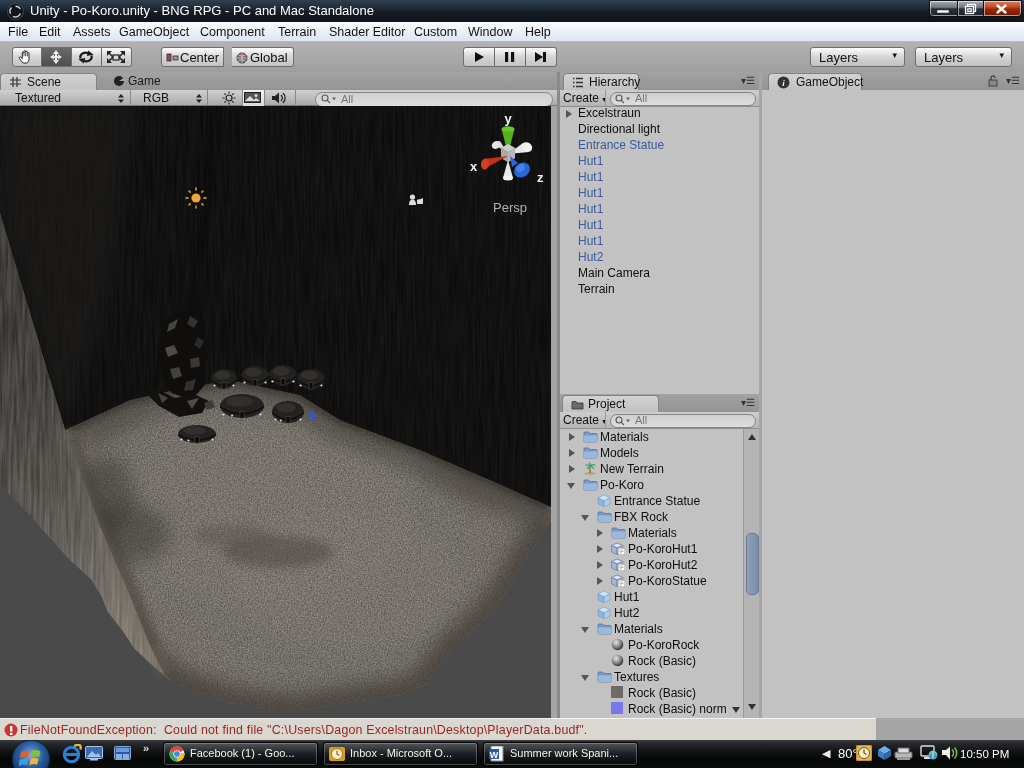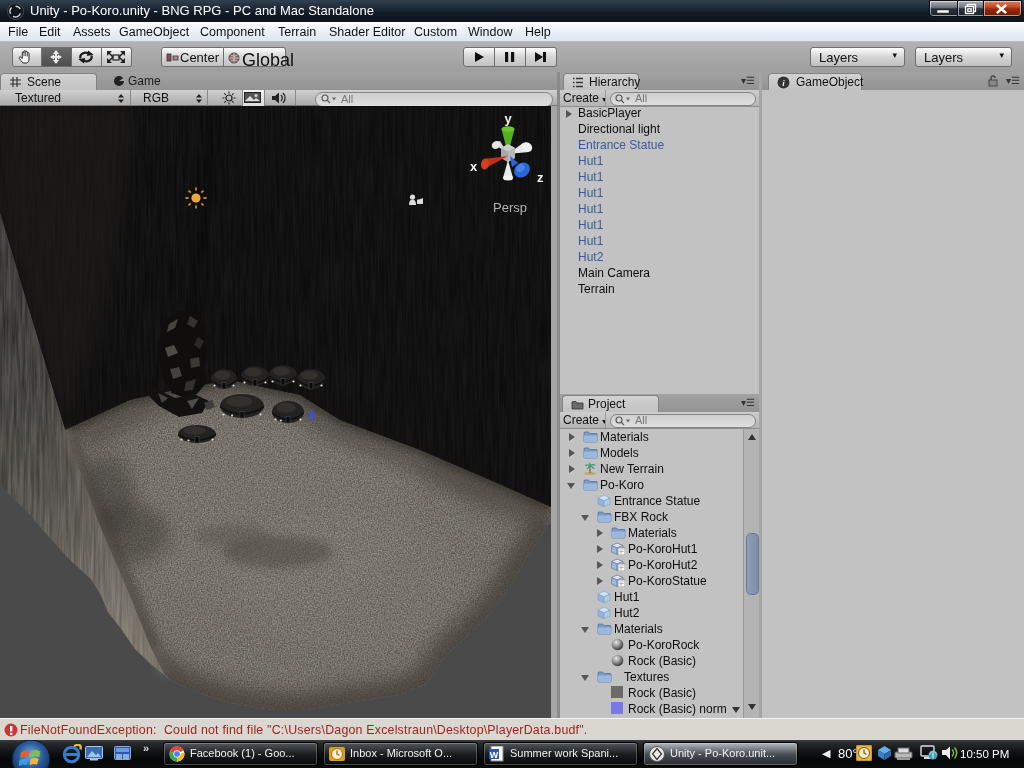--- a/index.html
+++ b/index.html
@@ -24,21 +24,21 @@
 .tab{position:absolute;top:1px;height:17px;background:linear-gradient(#d2d2d2,#c2c2c2);border:1px solid #828282;border-bottom:none;border-radius:4px 4px 0 0;font-size:12px;color:#111;box-sizing:border-box;}
 .panelbody{position:absolute;background:#c2c2c2;}
 .crrow{position:absolute;height:17px;background:linear-gradient(#cdcdcd,#b4b4b4);border-bottom:1px solid #8e8e8e;box-sizing:border-box;}
 .createbtn{position:absolute;left:3px;top:1px;font-size:12px;color:#111;}
 .srch{position:absolute;top:2px;height:12px;border:1px solid #858585;border-radius:7px;background:linear-gradient(#cfcfcf,#dedede);font-size:11px;color:#666;}
 .row{position:absolute;height:16px;font-size:12px;color:#0e0e0e;white-space:nowrap;}
 .blue{color:#3a5a9b;}
 .arr{position:absolute;width:0;height:0;border-left:6px solid #5a5a5a;border-top:4px solid transparent;border-bottom:4px solid transparent;}
 .arrd{position:absolute;width:0;height:0;border-top:6px solid #5a5a5a;border-left:4px solid transparent;border-right:4px solid transparent;}
 
-#statusbar{position:absolute;left:0;top:718px;width:1024px;height:22px;background:#dad7d0;border-top:1px solid #f5f4f1;box-sizing:border-box;}
+#statusbar{position:absolute;left:0;top:718px;width:876px;height:22px;background:#dad7d0;border-top:1px solid #f5f4f1;box-sizing:border-box;}
 #statustext{position:absolute;left:20px;top:4px;font-size:12.4px;color:#9b2420;letter-spacing:0.2px;}
 
 #taskbar{position:absolute;left:0;top:740px;width:1024px;height:28px;background:linear-gradient(#3a3d40 0%,#26282b 12%,#101113 45%,#060708 70%,#0a0c0a 100%);}
 .taskbtn{position:absolute;top:2px;height:24px;border:1px solid #000;border-radius:3px;background:linear-gradient(rgba(130,140,150,.45),rgba(70,76,84,.25) 50%,rgba(20,22,25,.2));box-shadow:inset 0 0 0 1px rgba(255,255,255,.25);box-sizing:border-box;}
 .taskbtn .lbl{position:absolute;left:26px;top:4px;font-size:11px;color:#f2f2f2;white-space:nowrap;}
 </style></head>
 <body>
 
 <div id="titlebar">
  <svg class="abs" style="left:7px;top:3px" width="17" height="17" viewBox="0 0 17 17">
@@ -118,21 +118,21 @@
         </g>
       </svg>
  </div>
  <div class="tbtn" style="left:161px;width:63px;border-radius:3px 0 0 3px;font-size:13px;color:#111">
       <span style="position:absolute;left:18px;top:2px">Center</span>
       <svg width="14" height="12" style="position:absolute;left:4px;top:4px">
         <rect x="1" y="2" width="4" height="7" fill="#8a4a5a" stroke="#333" stroke-width="0.8"></rect>
         <rect x="7" y="4" width="5" height="4" fill="#b08a92" stroke="#333" stroke-width="0.8"></rect>
       </svg>
     </div>
- <div class="tbtn tseg" style="left:224px;width:62px;border-radius:0 3px 3px 0;font-size:18px;color:#111">
+ <div class="tbtn tseg" style="left:232px;width:62px;border-radius:0 3px 3px 0;font-size:13px;color:#111">
       <span style="position:absolute;left:18px;top:2px">Global</span>
       <svg width="13" height="13" style="position:absolute;left:4px;top:4px">
         <circle cx="6" cy="6" r="5" fill="#8a6a6a" stroke="#444"></circle>
         <path d="M1 6 H11 M6 1 V11 M2.5 3 A 6 6 0 0 0 9.5 3 M2.5 9 A 6 6 0 0 1 9.5 9" stroke="#ddd" stroke-width="0.7" fill="none"></path>
       </svg>
     </div>
  <div class="tbtn" style="left:463px;width:32px;border-radius:3px 0 0 3px"><svg width="30" height="18">
         <path d="M11 4 L20 9 L11 14 Z" fill="#111"></path>
       </svg></div>
  <div class="tbtn tseg" style="left:495px;width:31px"><svg width="29" height="18">
@@ -396,21 +396,21 @@
   <svg width="16" height="10" style="position:absolute;left:4px;top:1px">
         <circle cx="4" cy="4" r="3" fill="none" stroke="#555" stroke-width="1.1"></circle>
         <path d="M6.2 6.2 L9 9" stroke="#555" stroke-width="1.1"></path>
         <path d="M11 3.5 L15 3.5 L13 6.5 Z" fill="#666"></path>
       </svg>
   <span style="position:absolute;left:24px;top:-1px;color:#777">All</span>
  </div>
 </div>
 <div class="panelbody" id="hlist" style="left:560px;top:107px;width:199px;height:287px">
     <div class="arr" style="left:6px;top:3px;border-left-color:#555"></div>
-    <div class="row " style="left:18px;top:-1px">BasicPlayer</div>
+    <div class="row " style="left:18px;top:-1px">Excelstraun</div>
     <div class="row " style="left:18px;top:15px">Directional light</div>
     <div class="row blue" style="left:18px;top:31px">Entrance Statue</div>
     <div class="row blue" style="left:18px;top:47px">Hut1</div>
     <div class="row blue" style="left:18px;top:63px">Hut1</div>
     <div class="row blue" style="left:18px;top:79px">Hut1</div>
     <div class="row blue" style="left:18px;top:95px">Hut1</div>
     <div class="row blue" style="left:18px;top:111px">Hut1</div>
     <div class="row blue" style="left:18px;top:127px">Hut1</div>
     <div class="row blue" style="left:18px;top:143px">Hut2</div>
     <div class="row " style="left:18px;top:159px">Main Camera</div>
@@ -553,21 +553,21 @@
         </radialGradient>
       </defs>
       <circle cx="6.5" cy="6.5" r="5.8" fill="url(#bg51224)"></circle>
     </svg>
     <div class="row" style="left:68px;top:225px">Rock (Basic)</div>
     <div class="arrd" style="left:21px;top:246px;border-top-color:#555"></div>
     <svg width="15" height="13" style="position:absolute;left:37px;top:241px">
       <path d="M1 3 Q1 2 2 2 L5.5 2 L7 3.5 L13 3.5 Q14 3.5 14 4.5 L14 11 Q14 12 13 12 L2 12 Q1 12 1 11 Z" fill="#7a9ac8" stroke="#4a6a98" stroke-width="0.7"></path>
       <path d="M1 5.5 L14 5.5 L14 11 Q14 12 13 12 L2 12 Q1 12 1 11 Z" fill="#9ab8dd"></path>
     </svg>
-    <div class="row" style="left:64px;top:241px">Textures</div>
+    <div class="row" style="left:54px;top:241px">Textures</div>
     <div style="position:absolute;left:51px;top:257px;width:12px;height:12px;background:#6e6a66"></div>
     <div class="row" style="left:68px;top:257px">Rock (Basic)</div>
     <div style="position:absolute;left:51px;top:273px;width:12px;height:12px;background:#7878e8"></div>
     <div class="row" style="left:68px;top:273px">Rock (Basic) norm</div>
     <div class="arrd" style="left:172px;top:278px;border-top-color:#333"></div>
   </div>
 
 <div class="abs" style="left:743px;top:429px;width:16px;height:289px;background:#b4b4b4;border-left:1px solid #999;box-sizing:border-box">
  <div class="arrd" style="left:4px;top:5px;border-top-color:#333;transform:rotate(180deg)"></div>
  <div class="abs" style="left:2px;top:104px;width:11px;height:60px;background:linear-gradient(90deg,#8fa0b8,#7a8ca8);border:1px solid #6a7a94;border-radius:5px"></div>
@@ -654,27 +654,20 @@
   <span class="lbl">Inbox - Microsoft O...</span>
  </div>
  <div class="taskbtn" style="left:483px;width:155px">
   <svg width="16" height="16" style="position:absolute;left:5px;top:3px">
         <rect x="2" y="0" width="12" height="15" fill="#f8f8f8" stroke="#888"></rect>
         <rect x="0" y="3" width="10" height="10" fill="#2a5ab0"></rect>
         <text x="5" y="11.5" fill="#fff" font-size="9" text-anchor="middle" font-family="Liberation Sans" font-weight="bold">W</text>
       </svg>
   <span class="lbl">Summer work Spani...</span>
  </div>
- <div class="taskbtn" style="left:643px;width:155px;background:linear-gradient(rgba(225,232,240,.75),rgba(150,160,170,.45) 50%,rgba(90,96,104,.4))">
-  <svg width="16" height="16" style="position:absolute;left:5px;top:3px">
-        <circle cx="8" cy="8" r="7.5" fill="#e8e8e8" stroke="#555"></circle>
-        <path d="M8 2.5 L12.5 8 L8 13.5 L3.5 8 Z" fill="none" stroke="#333" stroke-width="1.2"></path>
-      </svg>
-  <span class="lbl">Unity - Po-Koro.unit...</span>
- </div>
  <span style="position:absolute;left:822px;top:7px;color:#eee;font-size:11px">◀</span>
  <span style="position:absolute;left:838px;top:6px;color:#fff;font-size:13px">80°</span>
  <svg width="16" height="16" style="position:absolute;left:856px;top:5px">
       <rect width="16" height="16" rx="2" fill="#e8b44a" stroke="#a87820"></rect>
       <circle cx="8" cy="8" r="5.5" fill="#f8ecd0" stroke="#7a5a18"></circle>
       <path d="M8 4.5 V8 L10.5 9.5" stroke="#7a5a18" stroke-width="1.3" fill="none"></path>
     </svg>
  <svg width="17" height="16" style="position:absolute;left:876px;top:5px">
       <path d="M8.5 1 L15 5 L8.5 9 L2 5 Z" fill="#6ab0e8"></path>
       <path d="M2 5 L8.5 9 L8.5 15 L2 11 Z" fill="#3a80c8"></path>

